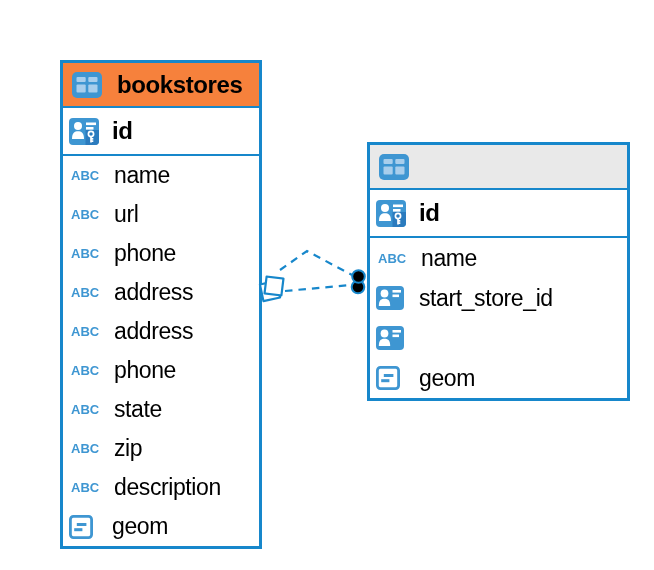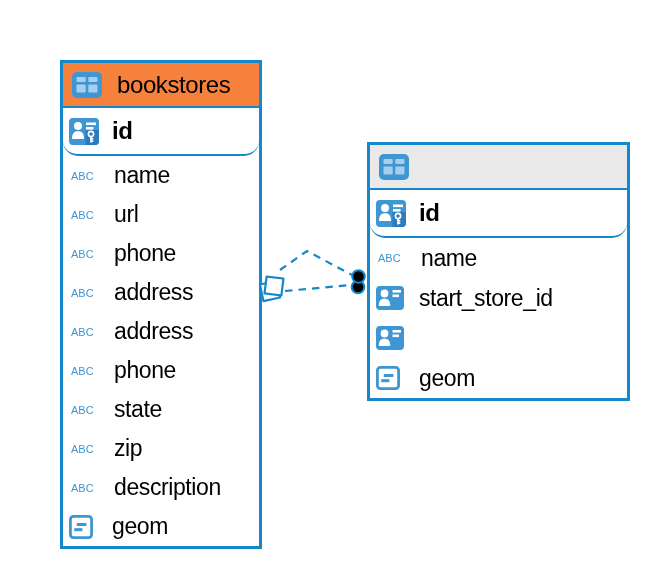--- a/index.html
+++ b/index.html
@@ -13,32 +13,32 @@
     position:absolute;box-sizing:border-box;background:#fff;
     border:3px solid var(--accent-blue,#1787CB);
     display:flex;flex-direction:column;
   }
   .table-bookstores{left:60px;top:60px;width:202px;}
   .table-routes{left:367px;top:142px;width:263px;}
   .table-header{
     display:flex;align-items:center;gap:9px;padding:0 9px;height:43px;
     border-bottom:2px solid var(--accent-blue,#1787CB);flex:0 0 auto;
   }
-  .table-bookstores .table-header{background:var(--bookstores-header-bg,#F6813C);}
+  .table-bookstores .table-header{background:var(--bookstores-header-bg,#F6813C);font-weight:bold;}
   .table-routes .table-header{background:var(--routes-header-bg,#E9E9E9);}
   .table-title{font-size:24px;letter-spacing:-0.4px;white-space:nowrap;}
   .rows{display:flex;flex-direction:column;}
   .row{display:flex;align-items:center;height:39px;padding:0 6px;gap:7px;}
   .table-routes .row{height:40px;}
-  .table .pk-row{height:46px;border-bottom:2px solid var(--accent-blue,#1787CB);border-radius:15px;}
+  .table .pk-row{height:46px;border-bottom:2px solid var(--accent-blue,#1787CB);}
   .col-label{font-size:23px;letter-spacing:-0.4px;white-space:nowrap;}
   .pk-row .col-label{font-size:24px;font-weight:700;}
   .icon{display:inline-flex;align-items:center;justify-content:flex-start;width:36px;flex:0 0 36px;}
   .icon-abc{
-    font-size:11px;font-weight:400;color:var(--icon-blue,#3E96D2);
+    font-size:13px;font-weight:700;color:var(--icon-blue,#3E96D2);
     letter-spacing:0;padding-left:2px;
   }
   .connector{position:absolute;left:0;top:0;pointer-events:none;}
   .rel-line{fill:none;stroke:var(--accent-blue,#1787CB);stroke-width:2.2;stroke-dasharray:7.5 6;}
   .diamond{fill:#fff;stroke:var(--accent-blue,#1787CB);stroke-width:2.2;stroke-linejoin:round;}
   .dot{fill:#000;stroke:var(--accent-blue,#1787CB);stroke-width:2;}
 </style>
 </head>
 <body>
 

